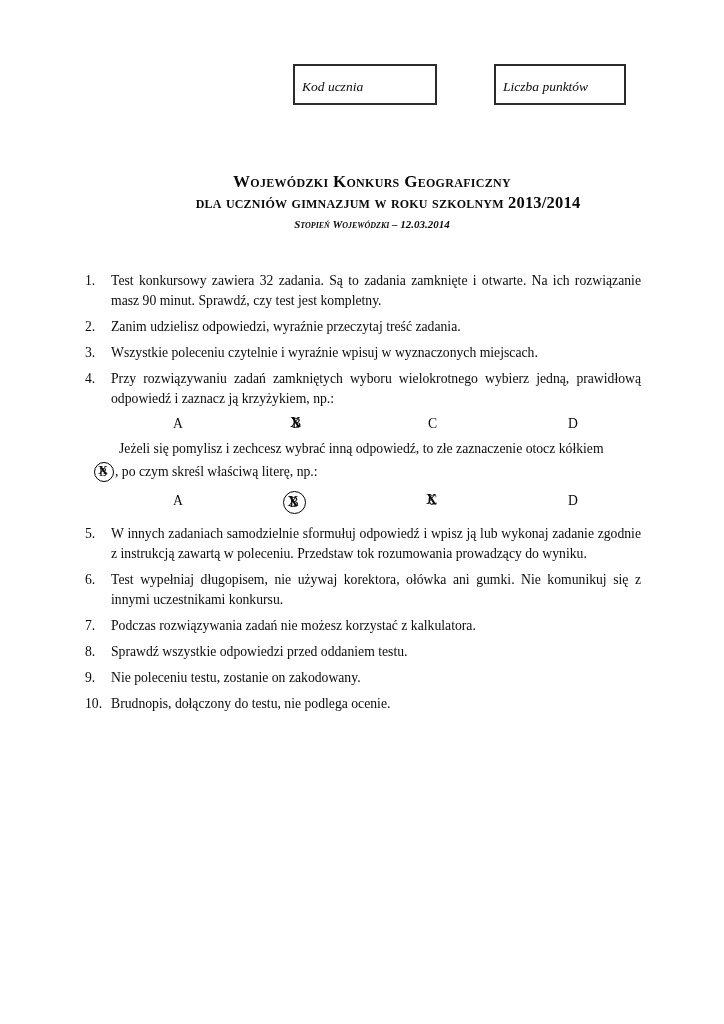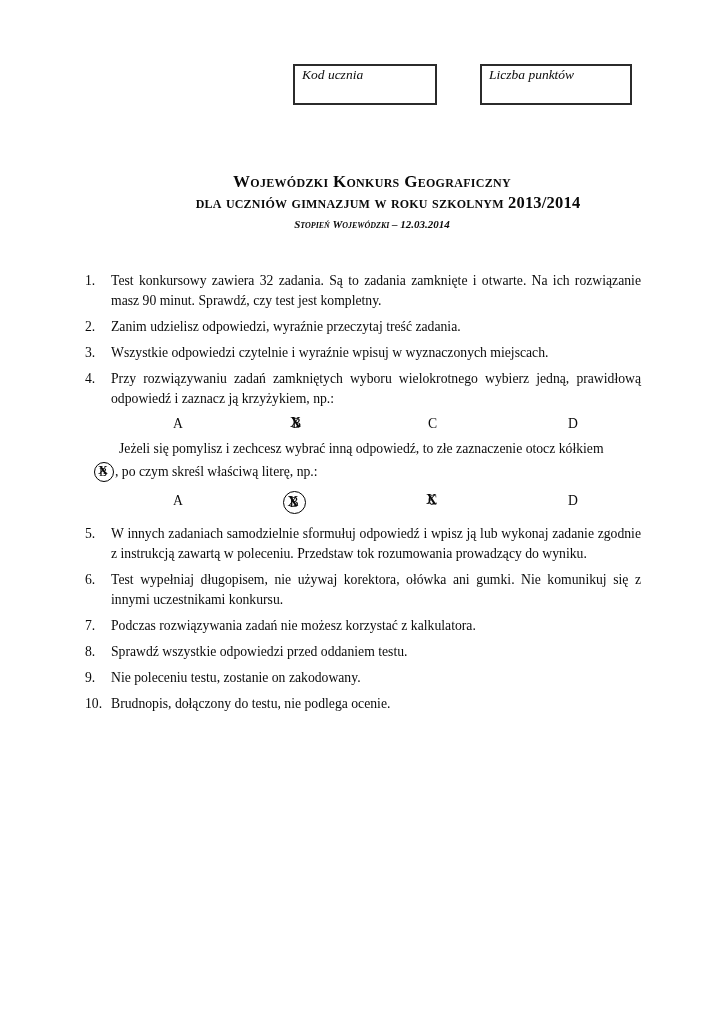--- a/index.html
+++ b/index.html
@@ -1,23 +1,23 @@
 <!DOCTYPE html>
 <html><head>
 <meta charset="utf-8">
 <style>
   html,body{margin:0;padding:0;background:#ffffff;}
   .page{
     position:relative;width:724px;height:1024px;background:#ffffff;color:#0a0a0a;
     font-family:"Liberation Serif", serif;overflow:hidden;
   }
   
-  .hbox{position:absolute;top:64px;height:41px;border:2px solid #2b2b2b;box-sizing:border-box;padding:0 7px;background:#fff;}
+  .hbox{position:absolute;top:64px;height:41px;border:2px solid #2b2b2b;box-sizing:border-box;padding:12px 7px;background:#fff;}
   .hbox-kod{left:293px;width:144px;}
-  .hbox-pkt{left:480px;width:152px;}
+  .hbox-pkt{left:494px;width:132px;}
   .hbox-label{font-style:italic;font-size:13.5px;line-height:17px;}
   
   .title-block{position:absolute;top:171px;left:10px;width:100%;text-align:center;font-weight:bold;}
   .title-l1{font-variant:small-caps;font-size:17px;line-height:21px;letter-spacing:.3px;}
   .title-l2{font-variant:small-caps;font-size:16.5px;line-height:21px;letter-spacing:.2px;margin-left:32px;}
   .title-l3{font-variant:small-caps;font-style:italic;font-size:11px;line-height:22px;}
   
   .instructions{position:absolute;top:271px;left:85px;width:556px;font-size:13.7px;line-height:20px;}
   .item{display:flex;margin-bottom:6px;}
   .item-num{flex:0 0 26px;}
@@ -66,21 +66,21 @@
       <div class="item-body jtext">Test konkursowy zawiera 32 zadania. Są to zadania zamknięte i otwarte. Na ich rozwiązanie masz 90 minut. Sprawdź, czy test jest kompletny.</div>
     </div>
 
     <div class="item">
       <div class="item-num">2.</div>
       <div class="item-body jtext">Zanim udzielisz odpowiedzi, wyraźnie przeczytaj treść zadania.</div>
     </div>
 
     <div class="item">
       <div class="item-num">3.</div>
-      <div class="item-body jtext">Wszystkie odpowiedzi czytelnie i wyraźnie wpisuj w wyznaczonych miejscach.</div>
+      <div class="item-body jtext">Wszystkie poleceniu czytelnie i wyraźnie wpisuj w wyznaczonych miejscach.</div>
     </div>
 
     <div class="item">
       <div class="item-num">4.</div>
       <div class="item-body">
         <div class="jtext">Przy rozwiązywaniu zadań zamkniętych wyboru wielokrotnego wybierz jedną, prawidłową odpowiedź i zaznacz ją krzyżykiem, np.:</div>
 
         <div class="opt-row">
           <span class="opt opt-a"><span class="mark"><span>A</span></span></span>
           <span class="opt opt-b"><span class="mark"><span>B</span><span class="cross">X</span></span></span>

